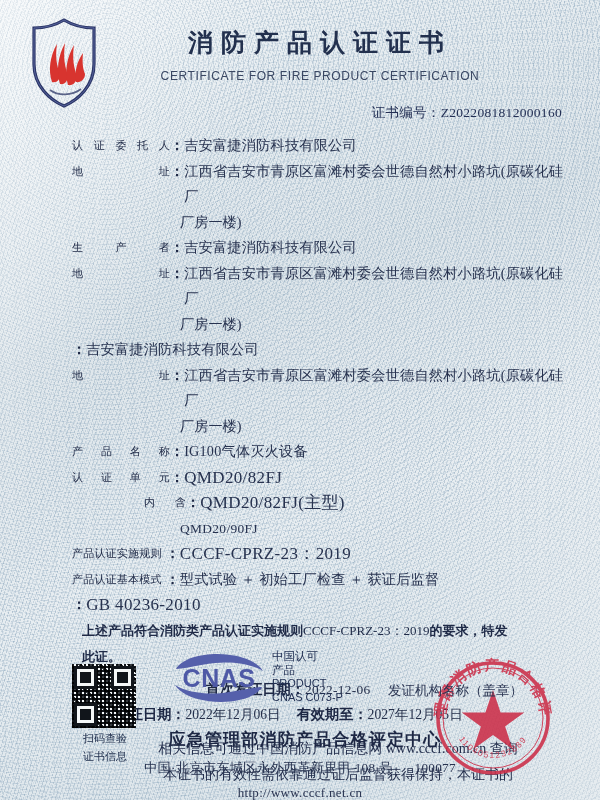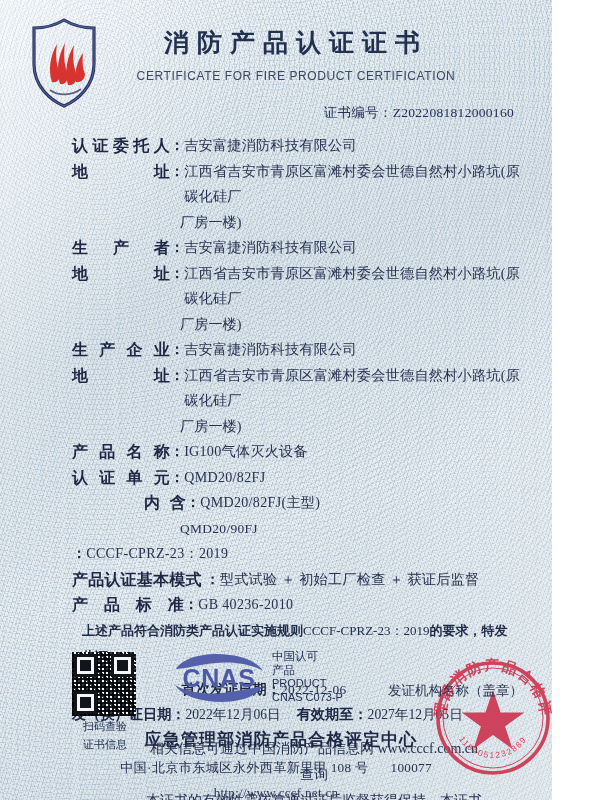--- a/index.html
+++ b/index.html
@@ -2,21 +2,21 @@
 <html><head>
 <meta charset="utf-8">
 <style>
   html, body {
     margin: 0;
     padding: 0;
     background: #ffffff;
   }
   .cert {
     position: relative;
-    width: 552px;
+    width: 600px;
     height: 800px;
     overflow: hidden;
     background: #f9a8d4;
     font-family: "Liberation Serif", "DejaVu Serif", serif;
     color: #252f4a;
   }
   
   .guilloche {
     position: absolute;
     inset: 0;
@@ -106,41 +106,41 @@
   }
   .row {
     display: flex;
     align-items: flex-start;
     font-size: 14.2px;
     line-height: 25.5px;
     margin-bottom: 0px;
   }
   .lbl {
     flex: 0 0 98px;
-    font-weight: bold;
+    font-weight: normal;
     color: #1d2744;
     letter-spacing: .2px;
     white-space: nowrap;
     text-align: justify;
     text-align-last: justify;
-    font-size: 16px;
+    font-size: 11px;
   }
   .lbl.wide  { flex-basis: 112px; }
   .lbl.auto  { flex: 0 0 auto; text-align-last: left; padding-right: 4px; }
   .colon {
     flex: 0 0 10px;
     font-weight: bold;
     color: #1d2744;
   }
   .val {
     flex: 1 1 auto;
     color: #27324f;
     letter-spacing: .2px;
   }
-  .val.num { font-size: 14px; letter-spacing: .35px; }
+  .val.num { font-size: 17px; letter-spacing: .35px; }
   .cont {
     padding-left: 108px;
     font-size: 14.2px;
     line-height: 25.5px;
     color: #27324f;
   }
   .cont.num { font-size: 13.4px; letter-spacing: .35px; }
   .inner-row { padding-left: 56px; }
   .inner-row .lbl { flex: 0 0 42px; margin-left: 16px; }
 
@@ -180,21 +180,21 @@
     color: #222d4b;
   }
 
   
   .marks {
     position: absolute;
     left: 0; right: 0;
     top: 648px;
     height: 100px;
   }
-  .qr-wrap { position: absolute; left: 72px; top: 4px; width: 66px; text-align: center; }
+  .qr-wrap { position: absolute; left: 72px; top: 16px; width: 66px; text-align: center; }
   .qr {
     width: 64px; height: 64px;
     background-color: #f4f7f8;
     background-image:
       repeating-linear-gradient(90deg, #15191f 0 2px, transparent 2px 4px),
       repeating-linear-gradient(0deg, #15191f 0 2px, transparent 2px 4px),
       repeating-linear-gradient(45deg, rgba(20,24,30,.85) 0 3px, transparent 3px 7px);
     background-blend-mode: multiply, multiply, normal;
     position: relative;
   }
@@ -324,21 +324,20 @@
       </div>
 
       <div class="row">
         <span class="lbl">地址</span>
         <span class="colon">：</span>
         <span class="val">江西省吉安市青原区富滩村委会世德自然村小路坑(原碳化硅厂</span>
       </div>
       <div class="cont">厂房一楼)</div>
 
       <div class="row">
-        <span class="lbl">生产企业</span>
         <span class="colon">：</span>
         <span class="val">吉安富捷消防科技有限公司</span>
       </div>
 
       <div class="row">
         <span class="lbl">地址</span>
         <span class="colon">：</span>
         <span class="val">江西省吉安市青原区富滩村委会世德自然村小路坑(原碳化硅厂</span>
       </div>
       <div class="cont">厂房一楼)</div>
@@ -356,32 +355,32 @@
       </div>
 
       <div class="row inner-row">
         <span class="lbl">内含</span>
         <span class="colon">：</span>
         <span class="val num">QMD20/82FJ(主型)</span>
       </div>
       <div class="cont num">QMD20/90FJ</div>
 
       <div class="row">
+        <span class="lbl wide auto">产品认证实施规则</span>
         <span class="colon">：</span>
         <span class="val num">CCCF-CPRZ-23：2019</span>
       </div>
 
       <div class="row">
         <span class="lbl wide auto">产品认证基本模式</span>
         <span class="colon">：</span>
         <span class="val">型式试验 ＋ 初始工厂检查 ＋ 获证后监督</span>
       </div>
 
       <div class="row">
-        <span class="lbl wide">产品标准</span>
         <span class="colon">：</span>
         <span class="val num">GB 40236-2010</span>
       </div>
 
       <div class="statement">
         <span>上述产品符合消防类产品认证实施规则</span><span class="norm">CCCF-CPRZ-23：2019</span><span>的要求，特发</span>
         <div>此证。</div>
       </div>
     </div>
 

